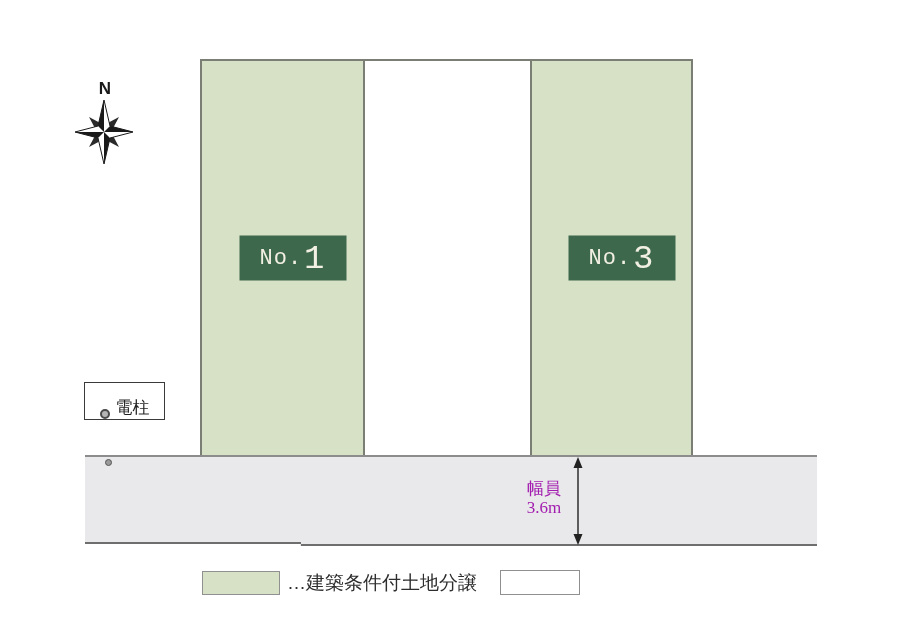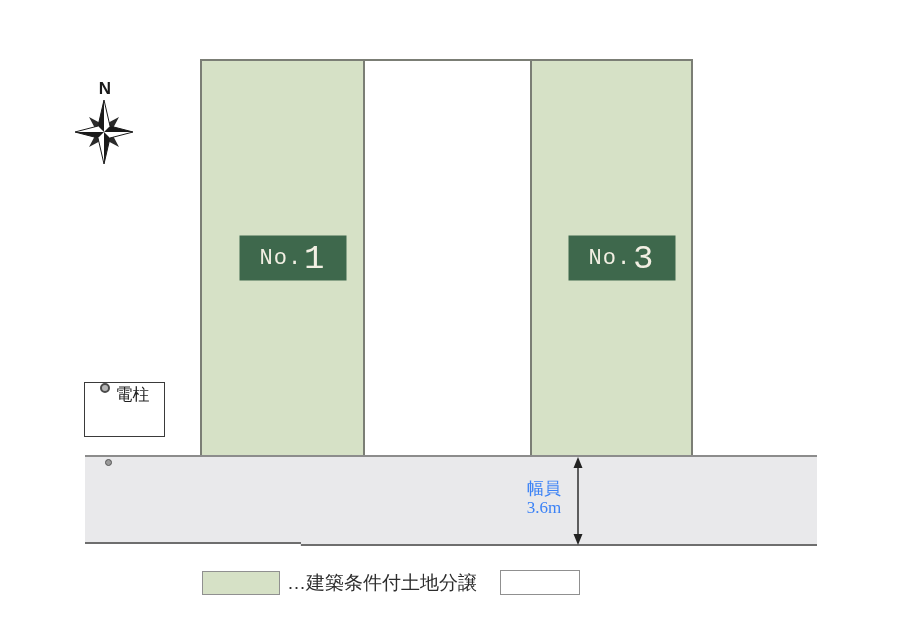--- a/index.html
+++ b/index.html
@@ -37,23 +37,23 @@
     width:107px;height:45px;background:var(--label-green);
     color:var(--label-text);
     font-family:Liberation Mono, monospace;
     display:flex;align-items:center;justify-content:center;
     letter-spacing:1px;
   }
   .no-prefix{font-size:22px;line-height:1;}
   .no-num{font-size:34px;line-height:1;margin-left:2px;}
   
   .pole-box{
-    position:absolute;left:84px;top:382px;width:81px;height:55px;
+    position:absolute;left:84px;top:382px;width:81px;height:38px;
     box-sizing:border-box;border:1.5px solid #3a3a3a;background:#ffffff;
-    display:flex;align-items:flex-start;justify-content:center;gap:6px;
+    display:flex;align-items:flex-end;justify-content:center;gap:6px;
   }
   .pole-icon{
     width:6px;height:6px;border-radius:50%;
     background:#b5b5b5;border:2.5px solid #4a4a4a;
   }
   .pole-text{font-size:17px;color:#1f1f1f;}
   
   .road-fill{
     position:absolute;left:85px;top:455px;width:732px;height:91px;
     background:var(--road-gray);box-sizing:border-box;
@@ -64,21 +64,21 @@
   .road-bottom-right{position:absolute;left:301px;top:544px;width:516px;height:2px;background:var(--line-gray);}
   .road-dot{
     position:absolute;left:105px;top:459px;width:5px;height:5px;border-radius:50%;
     background:#9a9a9a;border:1px solid #555555;
   }
   
   .width-arrow{position:absolute;left:570px;top:457px;width:16px;height:88px;}
   .width-label{
     position:absolute;left:518px;top:479px;width:52px;
     text-align:center;font-family:"Liberation Serif",serif;
-    font-size:17px;line-height:19px;color:#3b82f6;
+    font-size:17px;line-height:19px;color:#a21caf;
   }
   
   .legend-swatch{position:absolute;box-sizing:border-box;border:1px solid #909090;}
   .legend-swatch.green{left:202px;top:571px;width:78px;height:24px;background:var(--plot-green);}
   .legend-swatch.white{left:500px;top:570px;width:80px;height:25px;background:#ffffff;}
   .legend-label{position:absolute;font-size:19px;line-height:25px;color:#2d2d2d;}
   .legend-label.first{left:287px;top:570px;}
   .legend-label.second{left:591px;top:569px;}
 </style>
 </head>

